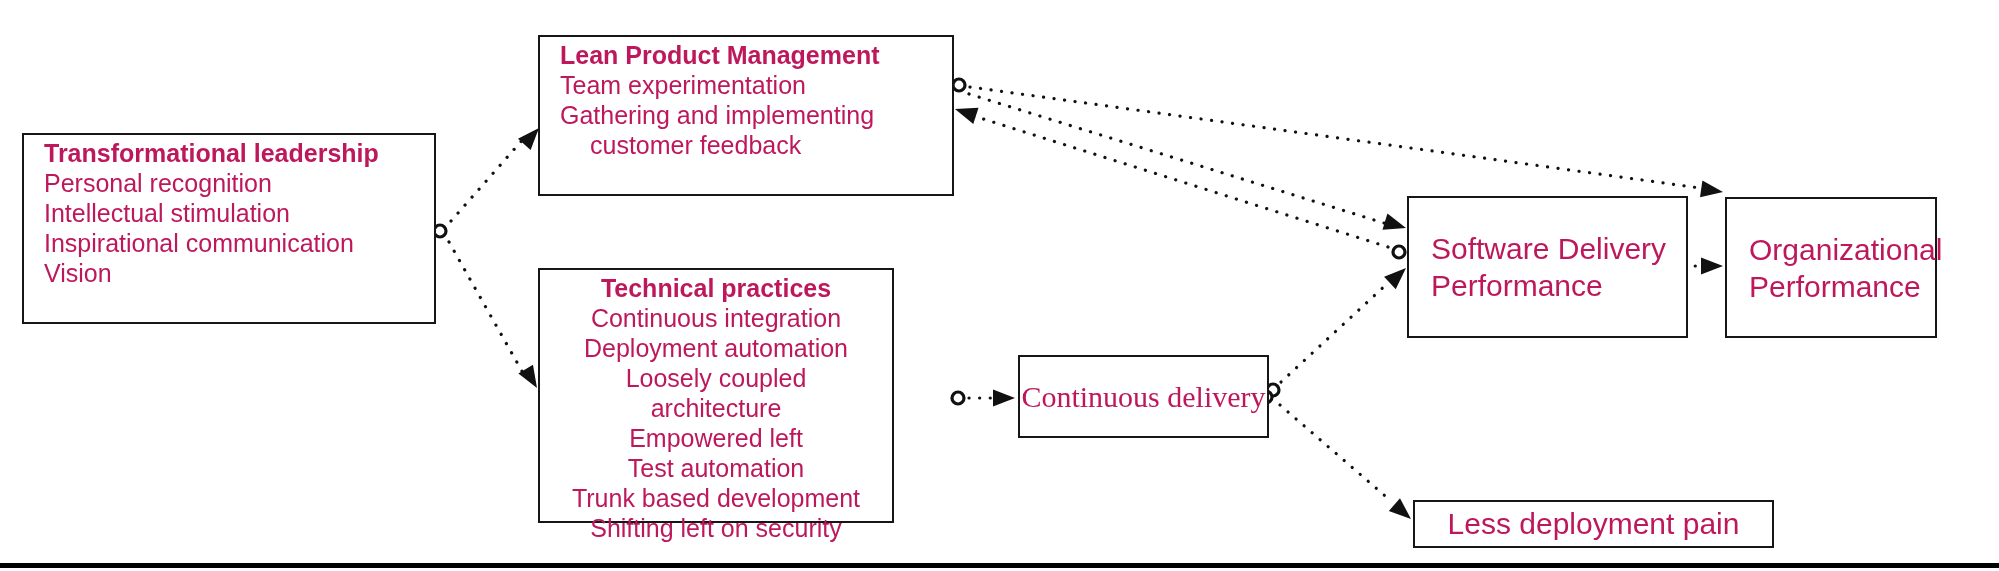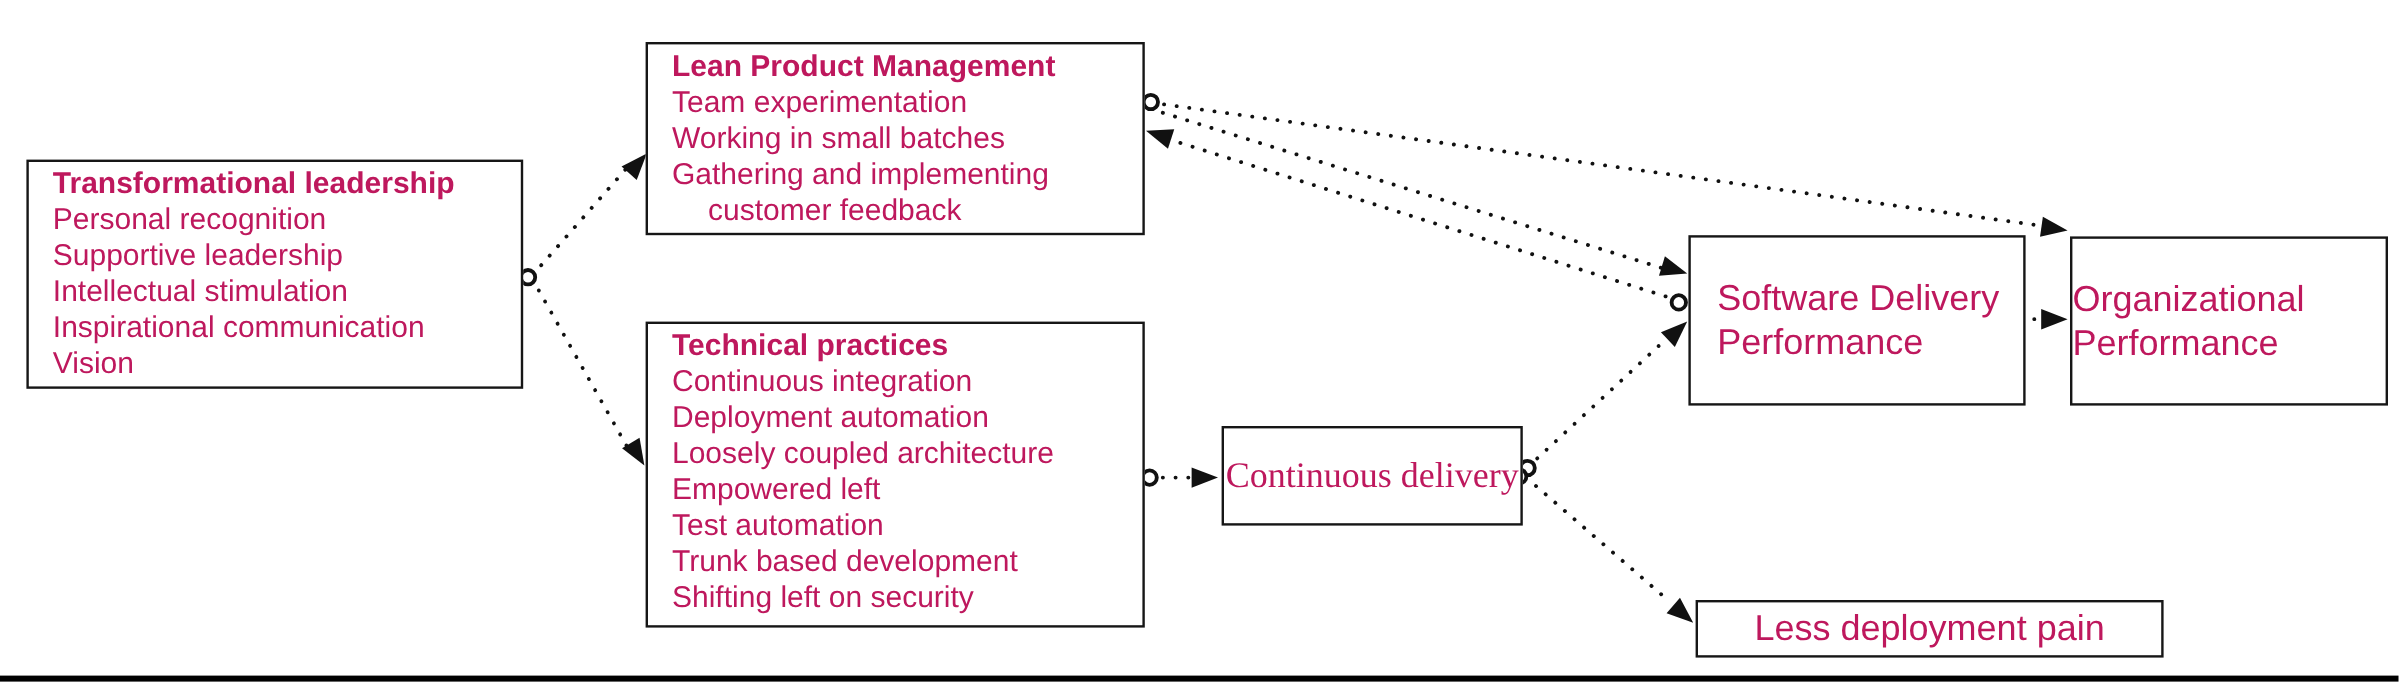--- a/index.html
+++ b/index.html
@@ -38,29 +38,29 @@
   .big-node {
     font-size:30px;
     line-height:37px;
     display:flex;
     flex-direction:column;
     justify-content:center;
   }
 
   #node-tl  { left:22px;   top:133px; width:414px; height:191px; }
   #node-lpm { left:538px;  top:35px;  width:416px; height:161px; }
-  #node-tp  { left:538px;  top:268px; width:416px; height:255px; }
+  #node-tp  { left:538px;  top:268px; width:356px; height:255px;text-align:center; }
 
   #node-cd  { left:1018px; top:355px; width:251px; height:83px;
               text-align:center; line-height:36px;font-family:Liberation Serif, serif; }
   #node-sdp { left:1407px; top:196px; width:281px; height:142px;
               padding-left:22px; }
-  #node-op  { left:1725px; top:197px; width:265px; height:141px;
-              }
-  #node-ldp { left:1413px; top:500px; width:390px; height:48px;
+  #node-op  { left:1725px; top:197px; width:212px; height:141px;
+              padding-left:22px; }
+  #node-ldp { left:1413px; top:500px; width:361px; height:48px;
               align-items:center; text-align:center; line-height:34px; }
 
   .bottom-rule {
     position:absolute;
     left:0; top:563px;
     width:1999px; height:4.5px;
     background:#000000;
   }
 
   .edge-line {
@@ -129,30 +129,28 @@
     <g>
       <line class="edge-line" x1="1674" y1="266" x2="1702" y2="266"></line>
       <polygon class="edge-arrow" points="0,0 -22,-8.5 -22,8.5" transform="translate(1723,266)"></polygon>
       <circle class="edge-origin" cx="1663" cy="266" r="6"></circle>
     </g>
   </svg>
 
   <div id="node-tl" class="node list-node">
     <div class="node-title">Transformational leadership</div>
     <div>Personal recognition</div>
-    <div>Supportive leadership</div>
     <div>Intellectual stimulation</div>
     <div>Inspirational communication</div>
     <div>Vision</div>
   </div>
 
   <div id="node-lpm" class="node list-node">
     <div class="node-title">Lean Product Management</div>
     <div>Team experimentation</div>
-    <div>Working in small batches</div>
     <div class="hang">Gathering and implementing customer feedback</div>
   </div>
 
   <div id="node-tp" class="node list-node">
     <div class="node-title">Technical practices</div>
     <div>Continuous integration</div>
     <div>Deployment automation</div>
     <div>Loosely coupled architecture</div>
     <div>Empowered left</div>
     <div>Test automation</div>

